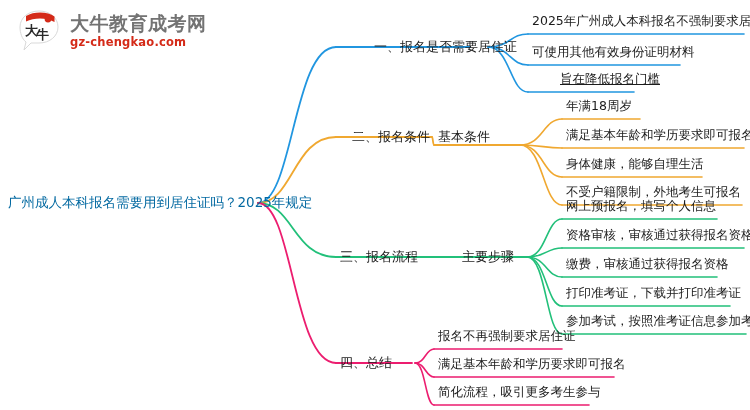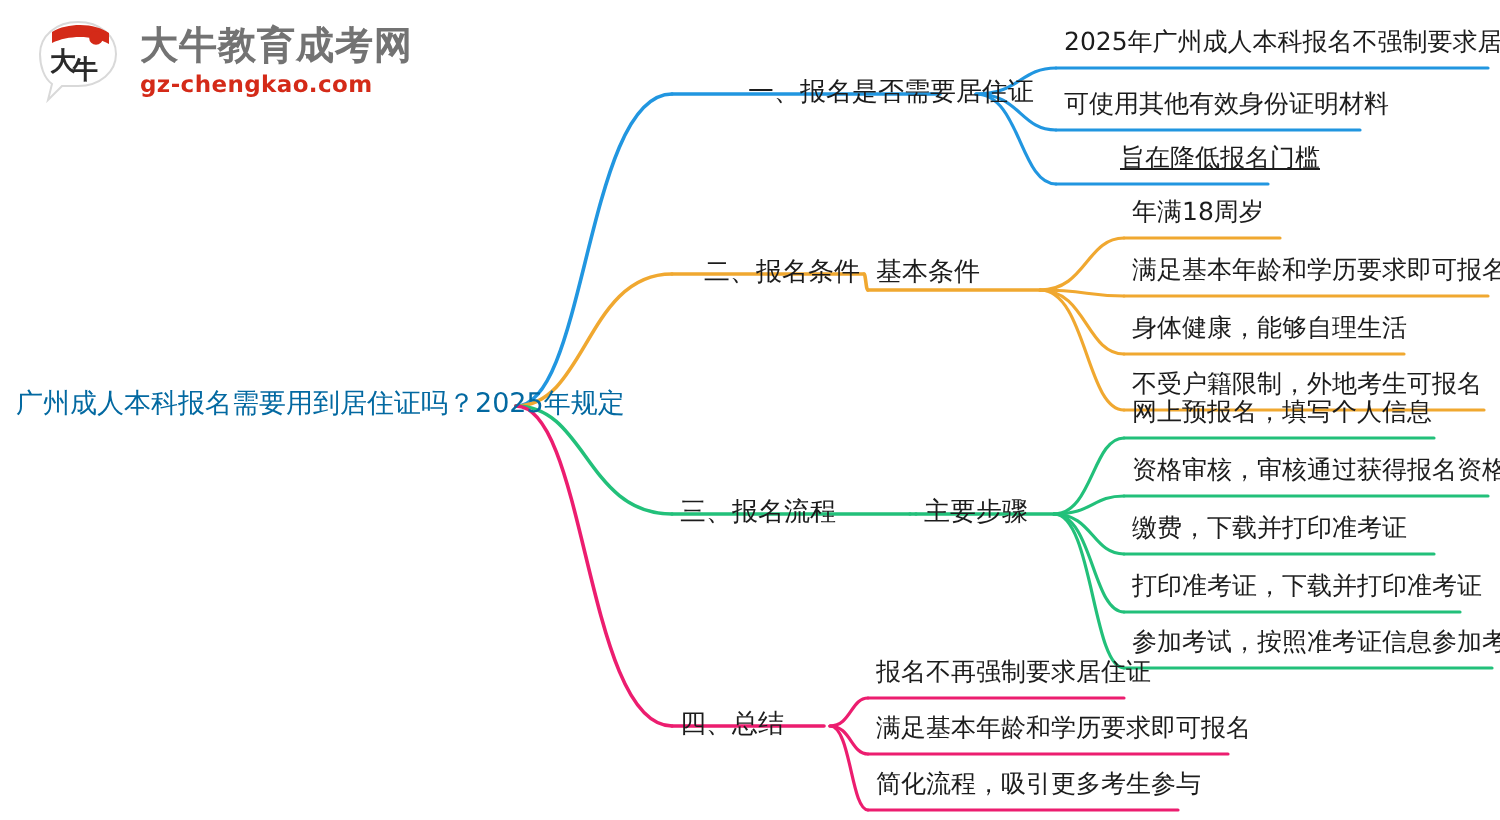--- a/index.html
+++ b/index.html
@@ -157,21 +157,21 @@
     <div class="node branch-label" style="left: 340px; top: 40px; margin-left: 34px;">一、报名是否需要居住证</div>
     <div class="node branch-label" style="left: 438px; top: 130px;">基本条件</div>
     <div class="node leaf-label" style="left: 566px; top: 100px;">年满18周岁</div>
     <div class="node leaf-label" style="left: 566px; top: 129px;">满足基本年龄和学历要求即可报名</div>
     <div class="node leaf-label" style="left: 566px; top: 158px;">身体健康，能够自理生活</div>
     <div class="node leaf-label" style="left: 566px; top: 186px;">不受户籍限制，外地考生可报名</div>
     <div class="node branch-label" style="left: 340px; top: 130px; margin-left: 12px;">二、报名条件</div>
     <div class="node branch-label" style="left: 462px; top: 250px;">主要步骤</div>
     <div class="node leaf-label" style="left: 566px; top: 200px;">网上预报名，填写个人信息</div>
     <div class="node leaf-label" style="left: 566px; top: 229px;">资格审核，审核通过获得报名资格</div>
-    <div class="node leaf-label" style="left: 566px; top: 258px;">缴费，下载并打印准考证</div>
+    <div class="node leaf-label" style="left: 566px; top: 258px;">缴费，审核通过获得报名资格</div>
     <div class="node leaf-label" style="left: 566px; top: 287px;">打印准考证，下载并打印准考证</div>
     <div class="node leaf-label" style="left: 566px; top: 315px;">参加考试，按照准考证信息参加考试</div>
     <div class="node branch-label" style="left: 340px; top: 250px;">三、报名流程</div>
     <div class="node leaf-label" style="left: 438px; top: 330px;">报名不再强制要求居住证</div>
     <div class="node leaf-label" style="left: 438px; top: 358px;">满足基本年龄和学历要求即可报名</div>
     <div class="node leaf-label" style="left: 438px; top: 386px;">简化流程，吸引更多考生参与</div>
     <div class="node branch-label" style="left: 340px; top: 356px;">四、总结</div>
   </div>
 
 </body></html>

